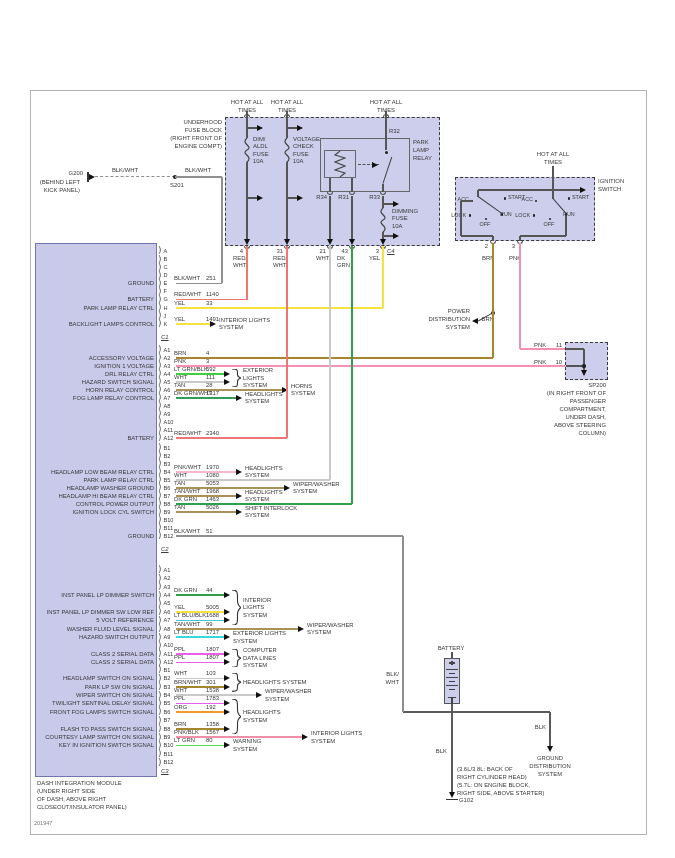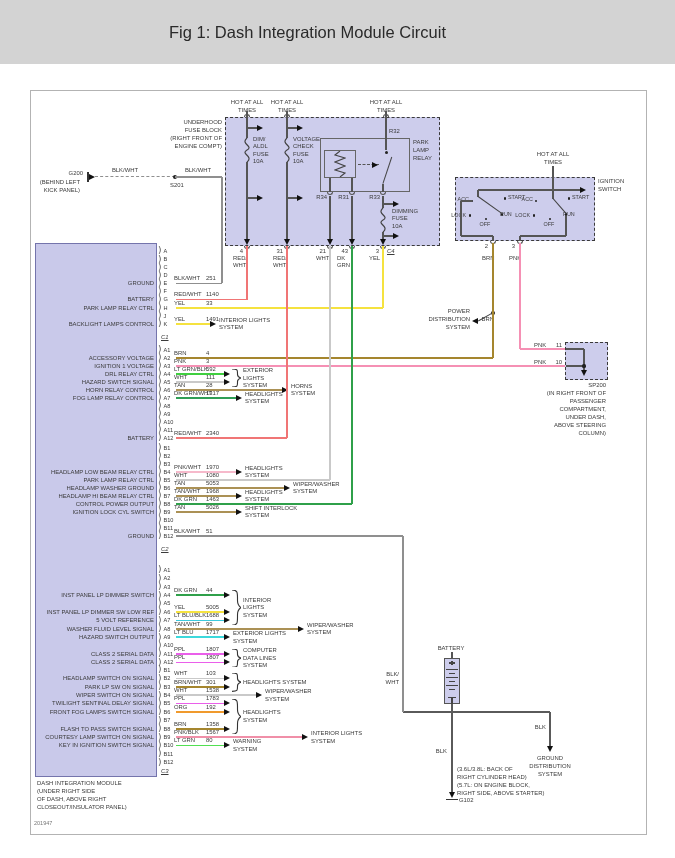--- a/index.html
+++ b/index.html
@@ -23,23 +23,20 @@
        border-radius:6px 6px 0 0;box-sizing:border-box}
   .dot{position:absolute;border-radius:50%;background:#222}
   .dg{position:absolute;transform-origin:0 50%}
   .sv{position:absolute}
   .pg{position:absolute;font-size:9px;color:#555;line-height:1;font-family:"DejaVu Sans",sans-serif}
 </style>
 </head>
 <body>
 
 <div id="stage">
-  <div id="titlebar">
-    <span id="page-title">Fig 1: Dash Integration Module Circuit</span>
-  </div>
   <div id="frame"></div>
   <div id="canvas" style="position:absolute;left:0;top:0;width:675px;height:858px">
       <div class="bx" style="left: 225px; top: 117px; width: 215px; height: 129px; border: 1.4px dashed rgb(58, 58, 58); background: rgb(205, 205, 236);"></div>
       <div class="t r" style="left: 222px; top: 118.5px;">UNDERHOOD</div>
       <div class="t r" style="left: 222px; top: 126.5px;">FUSE BLOCK</div>
       <div class="t r" style="left: 222px; top: 134.5px;">(RIGHT FRONT OF</div>
       <div class="t r" style="left: 222px; top: 142.5px;">ENGINE COMPT)</div>
       <div class="t c" style="left: 247px; top: 98.5px;">HOT AT ALL</div>
       <div class="t c" style="left: 247px; top: 106.5px;">TIMES</div>
       <div class="ln" style="left: 246.4px; top: 111px; width: 1.2px; height: 6px; background: rgb(85, 85, 85);"></div>

